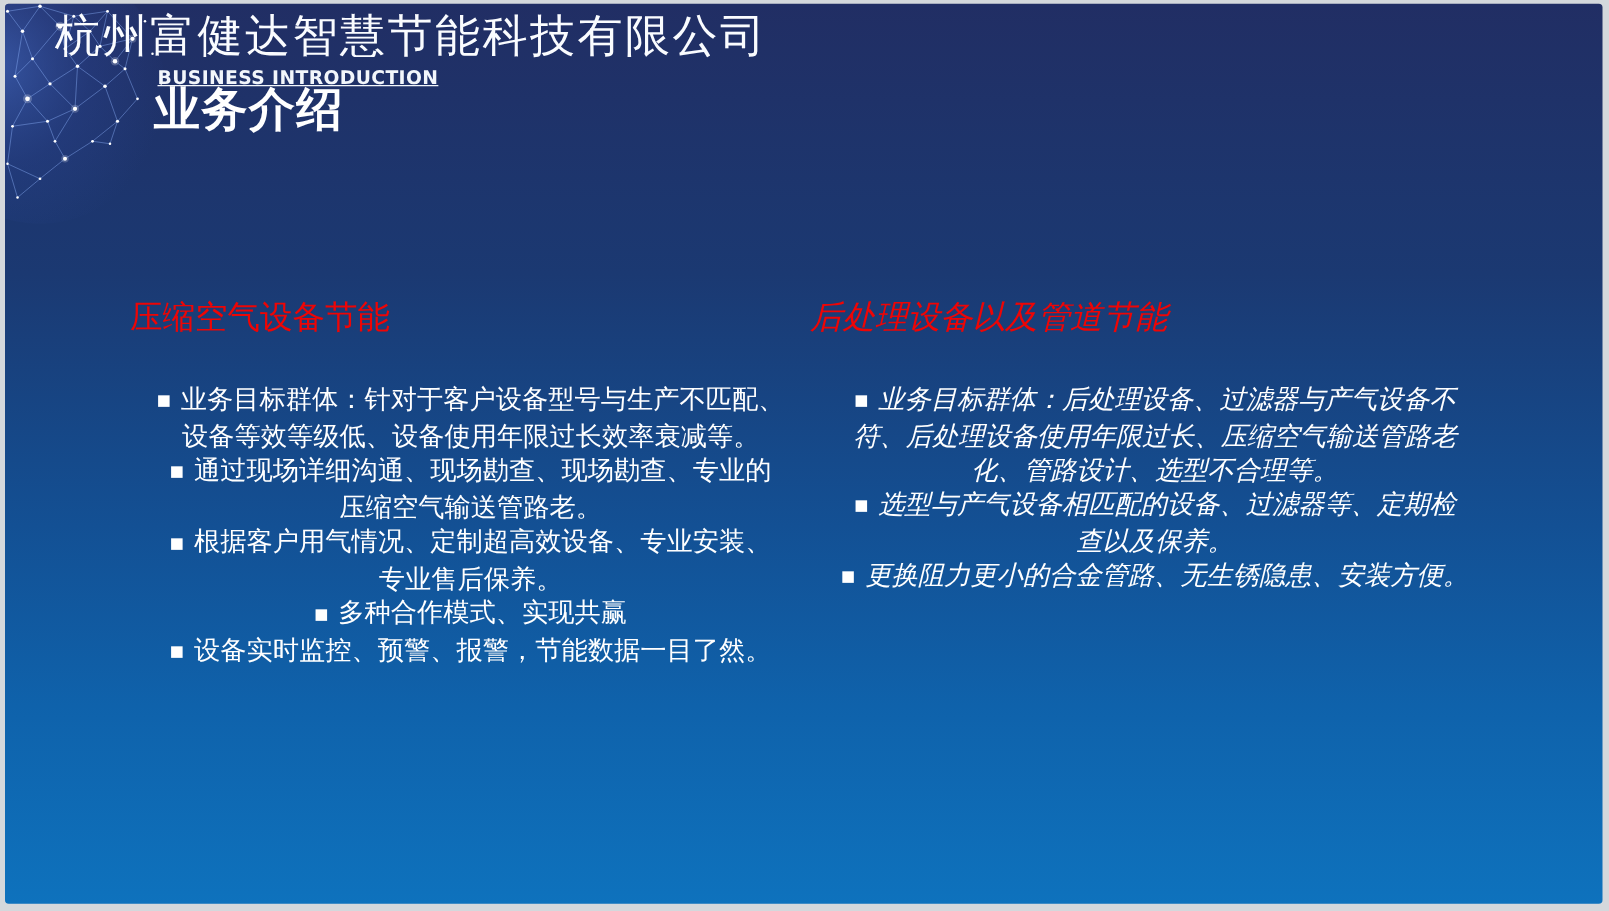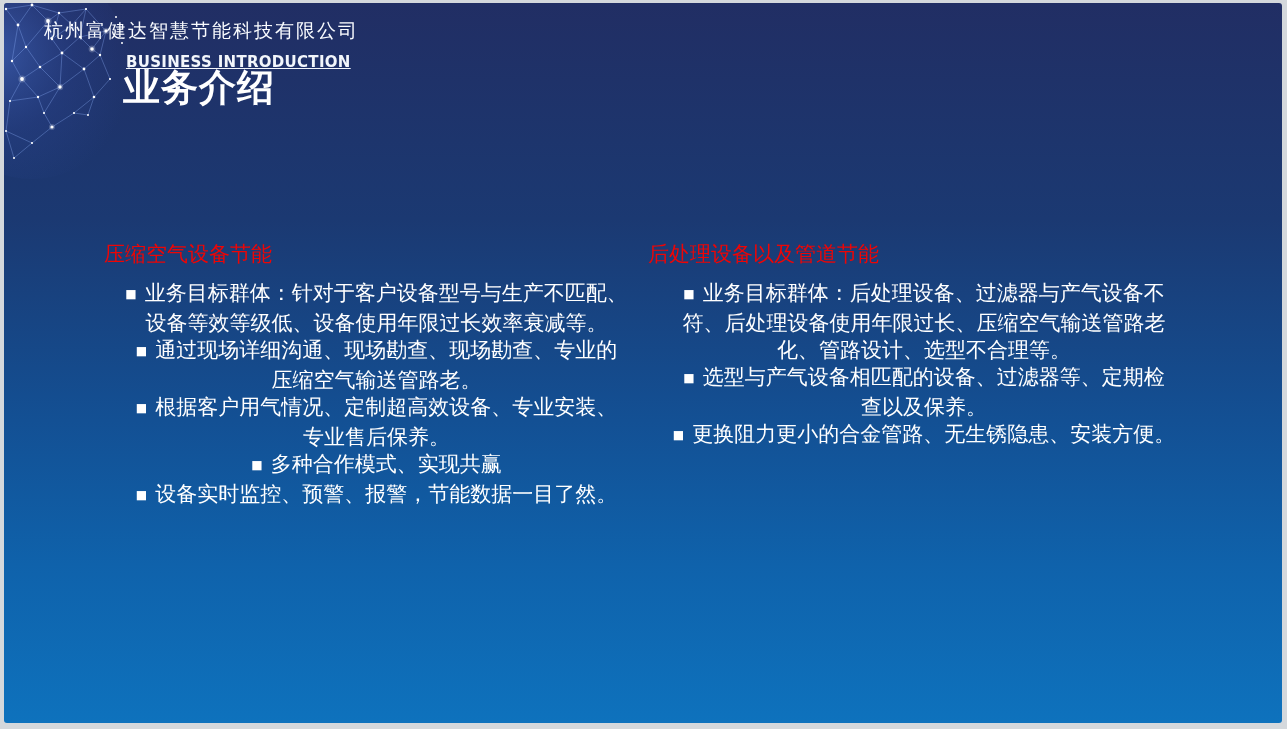--- a/index.html
+++ b/index.html
@@ -1,30 +1,30 @@
 <!DOCTYPE html>
 <html><head>
 <meta charset="utf-8">
 <style>
   html,body{margin:0;padding:0;width:1287px;height:729px;overflow:hidden;
     background:#d4d8dc;font-family:"DejaVu Sans","Liberation Sans",sans-serif;}
   .stage{position:relative;width:1287px;height:729px;}
   .slide{position:absolute;left:4px;top:3px;right:5px;bottom:6px;border-radius:3px;overflow:hidden;
     background:linear-gradient(180deg,#212e64 0%,#1b3972 30%,#135094 58%,#0f62ab 78%,#0e72bd 100%);}
   .globe{position:absolute;left:0;top:0;pointer-events:none;}
-  .company{position:absolute;left:40px;top:9px;font-size:19px;line-height:36px;
+  .company{position:absolute;left:40px;top:9px;font-size:36px;line-height:36px;
     color:#fafcff;letter-spacing:2px;white-space:nowrap;}
   .eyebrow{position:absolute;left:122px;top:50px;font-size:15px;font-weight:600;
     color:#f2f6fb;letter-spacing:.3px;white-space:nowrap;text-decoration:underline;}
   .title{position:absolute;left:119px;top:62px;margin:0;font-size:37px;line-height:46px;
     font-weight:700;color:#ffffff;letter-spacing:1px;white-space:nowrap;}
   .col{position:absolute;top:236px;color:#ffffff;}
   .col-left{left:100px;width:545px;}
-  .col-right{left:644px;width:552px;}
-  .heading{margin:0 0 11px 0;font-size:21px;line-height:30px;font-weight:400;color:#ee0505;white-space:nowrap;}
+  .col-right{left:644px;width:552px;font-style:italic;}
+  .heading{margin:0 0 37px 0;font-size:26px;line-height:30px;font-weight:400;color:#ee0505;white-space:nowrap;}
   .bullet{margin:0;text-align:center;}
   .line{display:block;font-size:21px;line-height:27px;white-space:nowrap;}
   .marker{display:inline-block;font-size:12px;line-height:27px;margin-right:8px;transform:translateY(-2px);}
 </style>
 </head>
 <body>
 
 <div class="stage">
   <div class="slide">
 

